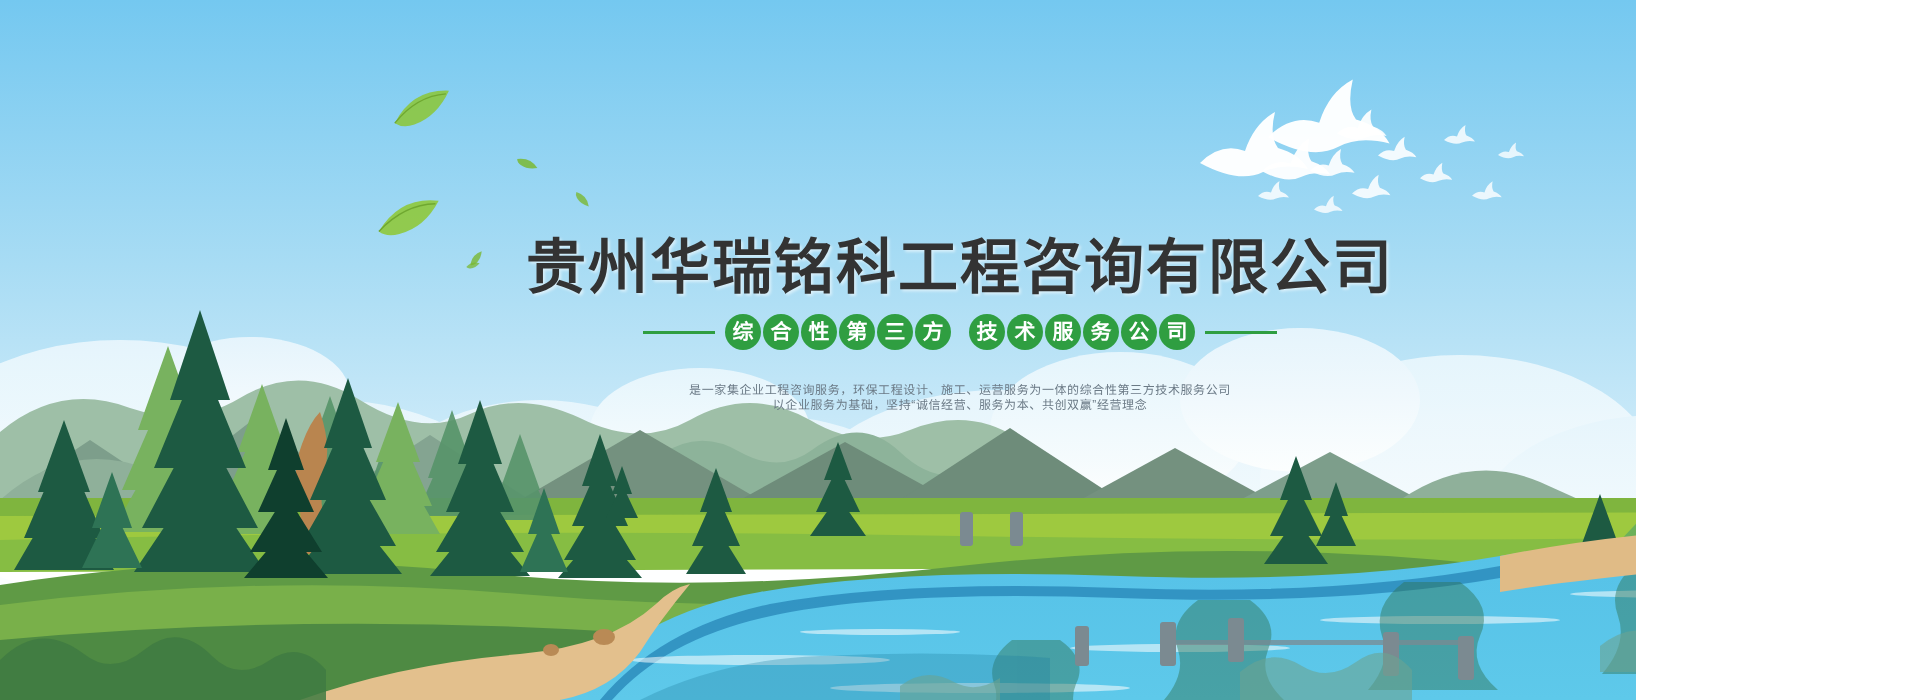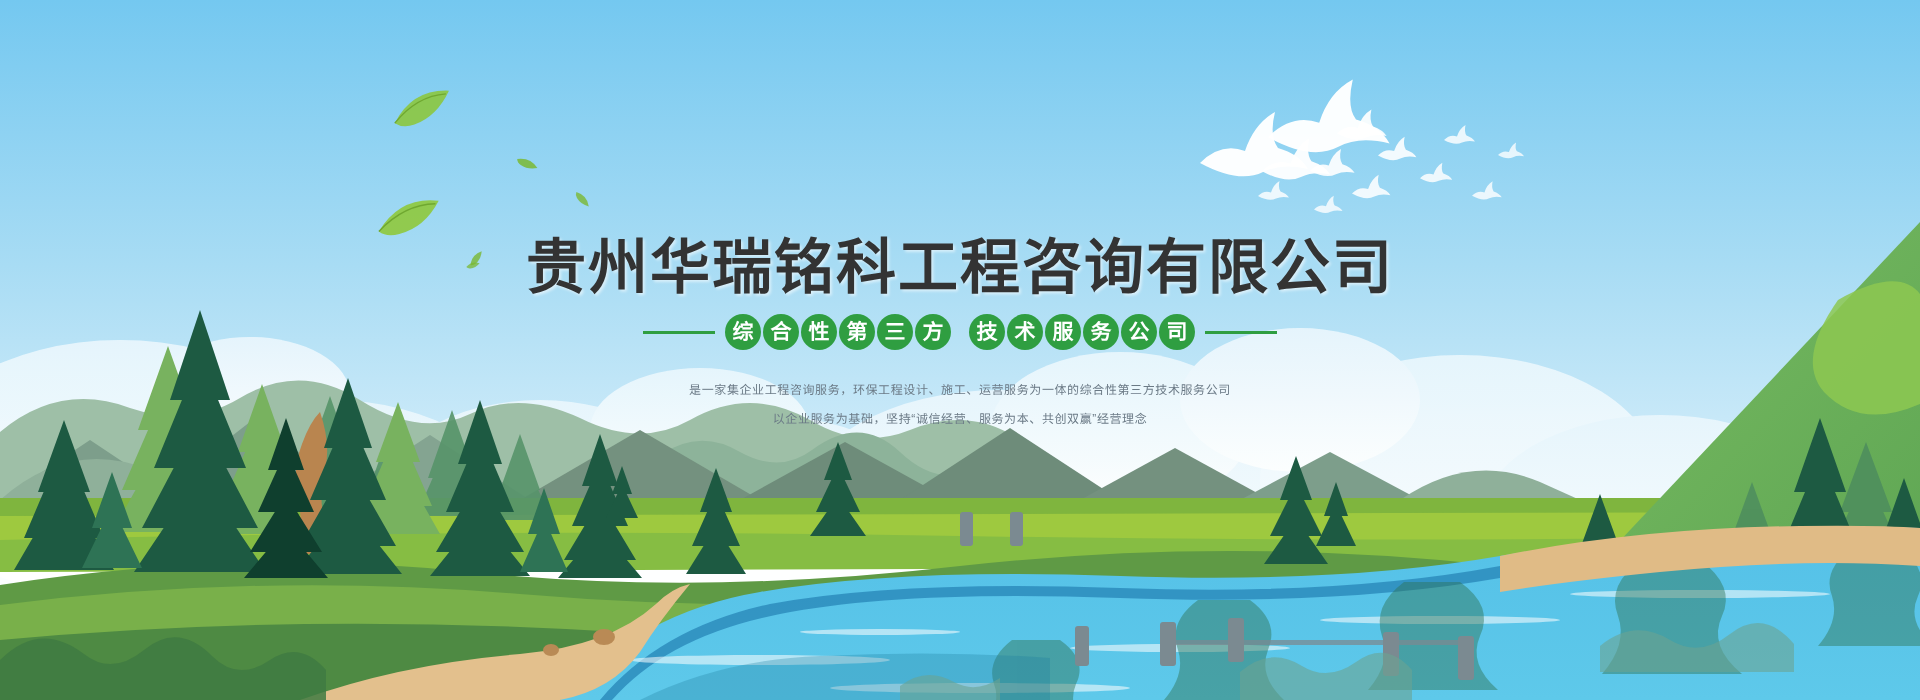--- a/index.html
+++ b/index.html
@@ -6,21 +6,21 @@
   html, body {
     margin: 0;
     padding: 0;
     background: #ffffff;
   }
   body {
     font-family: "Liberation Sans", "DejaVu Sans", sans-serif;
   }
   .banner {
     position: relative;
-    width: 1920px;
+    width: 1636px;
     height: 700px;
     overflow: hidden;
     background: #fde047;
   }
   .banner svg.scene {
     position: absolute;
     top: 0;
     left: 0;
     width: 1920px;
     height: 700px;
@@ -90,21 +90,21 @@
     left: 0;
     width: 1920px;
     text-align: center;
     color: #6b7a86;
     font-size: 12px;
     line-height: 15px;
     letter-spacing: 0.6px;
     white-space: nowrap;
   }
   .desc.l1 { top: 383px; }
-  .desc.l2 { top: 412px; text-align: center; }
+  .desc.l2 { top: 398px; text-align: center; }
 </style>
 </head>
 <body>
 
 <div class="banner">
 
   <svg class="scene" viewBox="0 0 1920 700" preserveAspectRatio="none" aria-hidden="true">
     <defs>
       <linearGradient id="skyGrad" x1="0" y1="0" x2="0" y2="1">
         <stop offset="0%" stop-color="#74c8f0"></stop>

